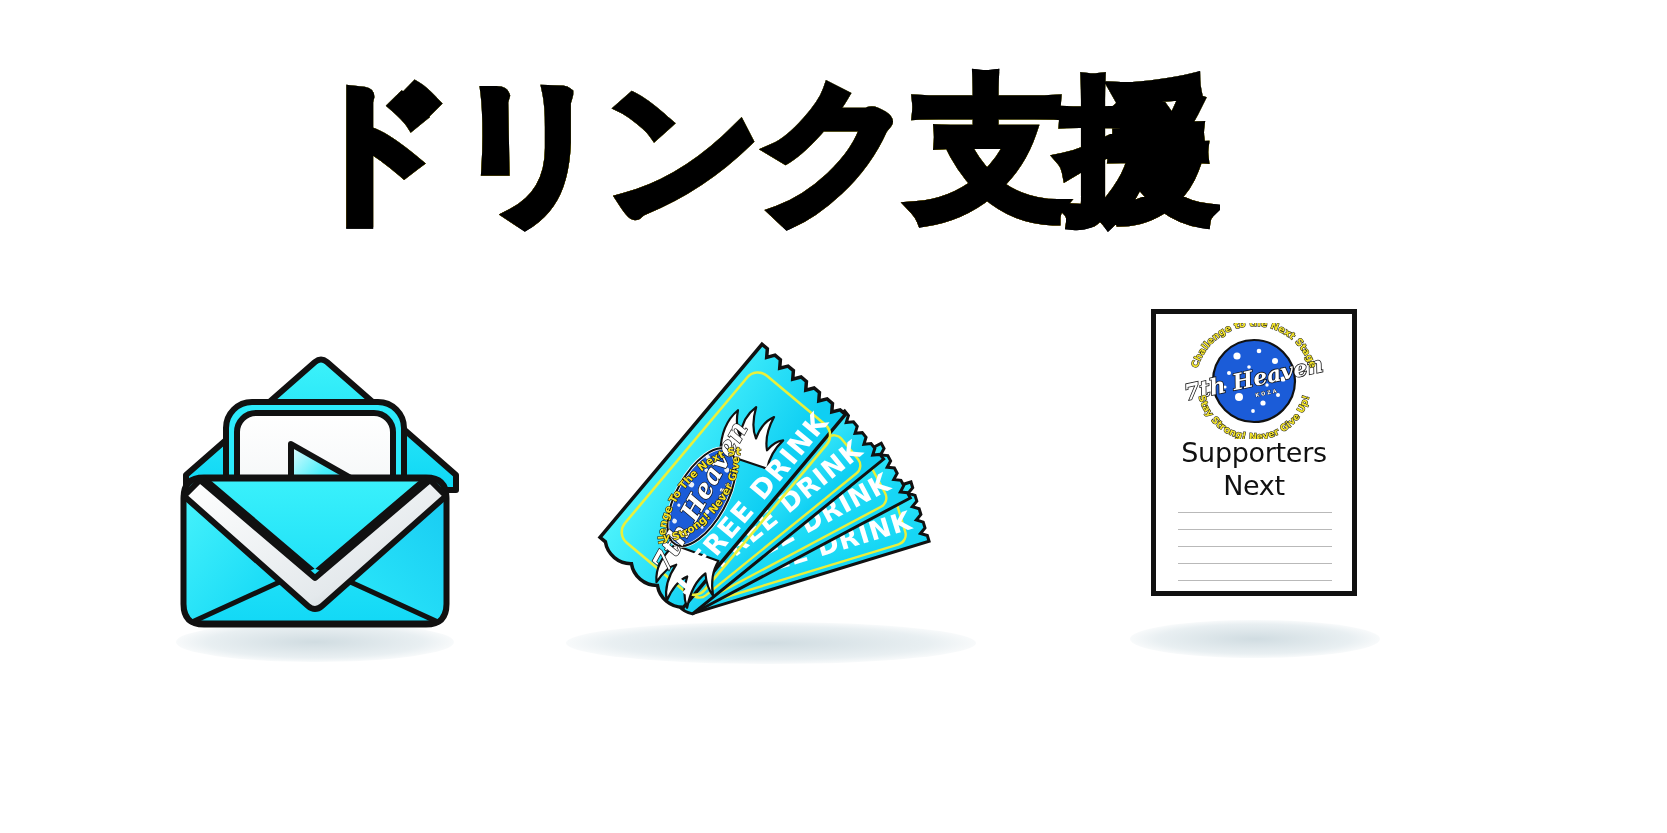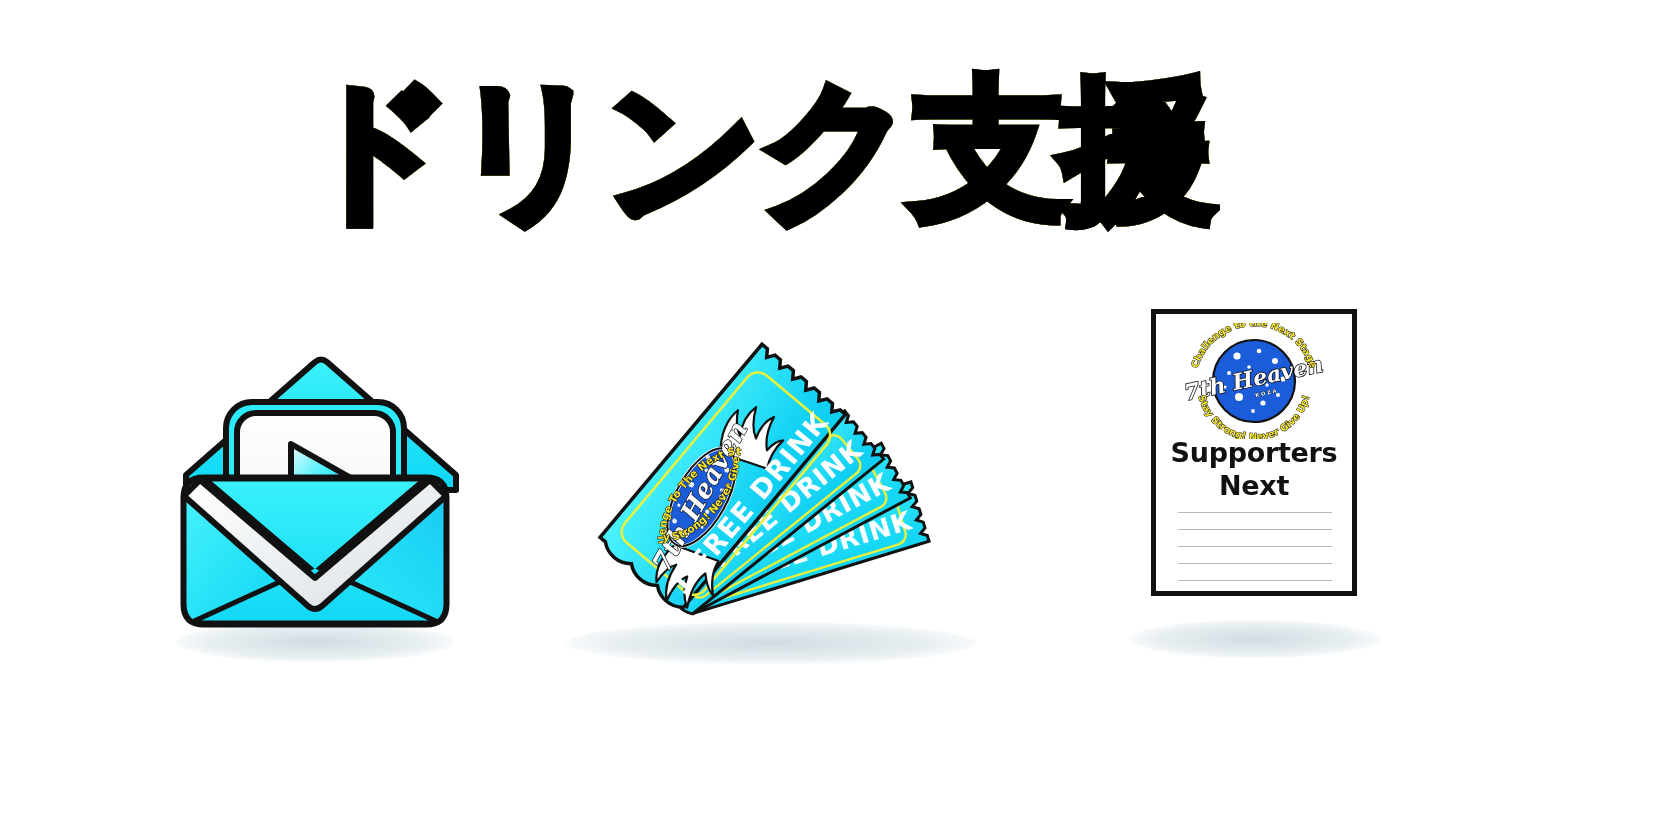--- a/index.html
+++ b/index.html
@@ -37,21 +37,21 @@
   #tickets-icon svg{display:block;width:100%;height:100%;overflow:visible;}
 
   
   #supporter-card{
     position:absolute;left:1151px;top:309px;width:206px;height:287px;
     background:#ffffff;border:5px solid #111;box-sizing:border-box;
   }
   #card-logo{width:150px;height:116px;margin:9px auto 0;display:block;}
   #card-title{
     text-align:center;font-family:"DejaVu Sans","Liberation Sans",sans-serif;
-    font-weight:700;font-size:27px;line-height:1.22;color:#111;margin-top:-2px;
+    font-weight:400;font-size:27px;line-height:1.22;color:#111;margin-top:-2px;
     letter-spacing:-0.3px;
   }
   #card-lines{margin:9px 20px 0 22px;}
   .card-rule{height:1px;background:#b9b9b9;margin-bottom:16px;}
 </style>
 </head>
 <body>
 
 <div id="stage">
 

